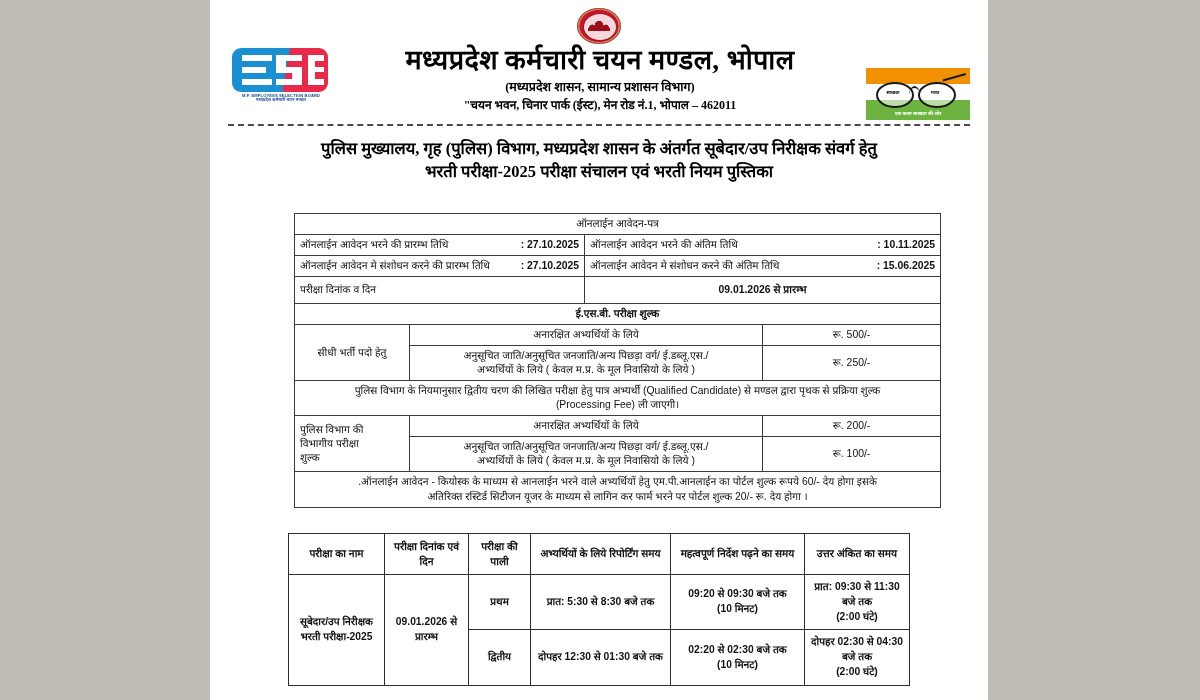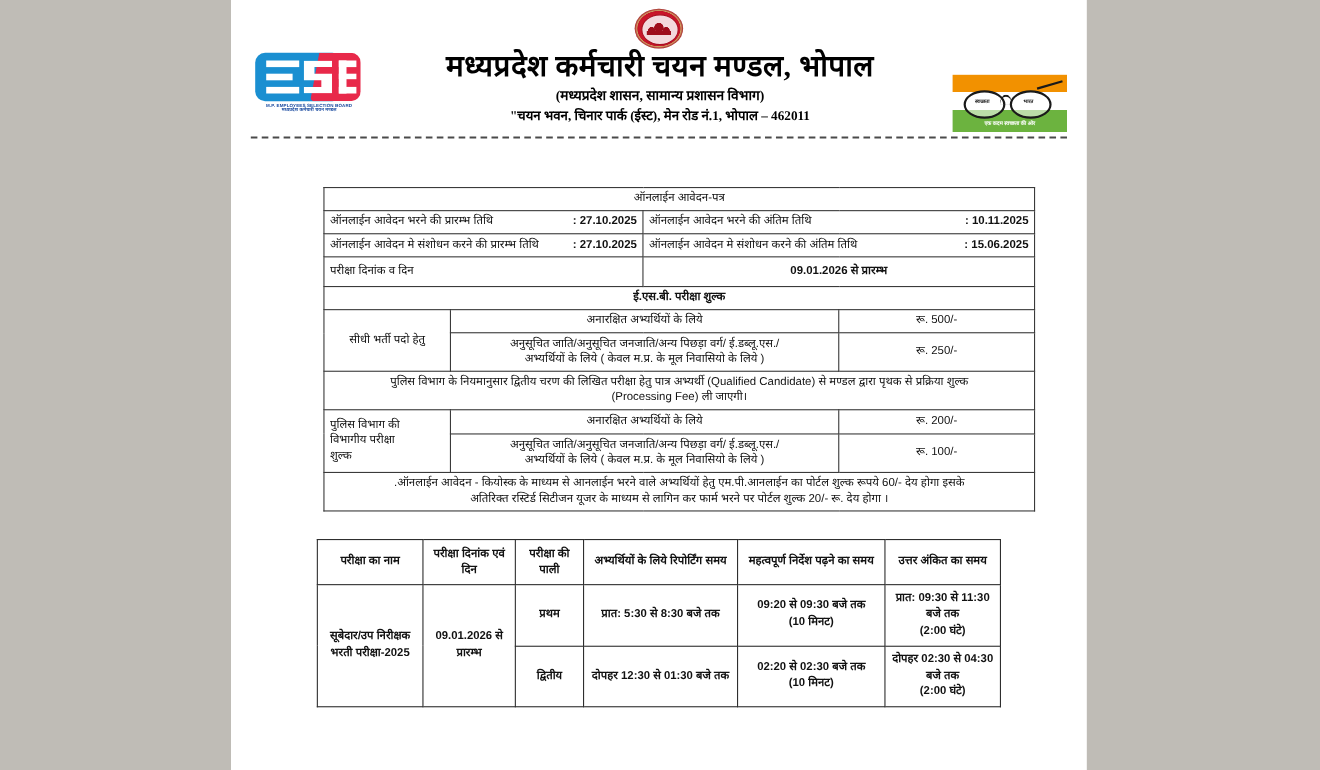--- a/index.html
+++ b/index.html
@@ -217,21 +217,21 @@
     text-align: center;
     font-family: "Liberation Serif", "DejaVu Serif", serif;
     font-size: 16.5px;
     font-weight: bold;
     line-height: 1.42;
     margin-top: 11px;
     padding: 0 6px;
   }
 
   
-  .tbl-wrap { margin-top: 28px; padding: 16px 66px; }
+  .tbl-wrap { margin-top: 13px; padding: 16px 66px; }
   table.doc {
     border-collapse: collapse;
     width: 100%;
     table-layout: fixed;
     font-family: "Liberation Sans", "DejaVu Sans", sans-serif;
   }
   table.doc td {
     border: 1px solid #3a3a3a;
     padding: 3px 5px;
     font-size: 10.4px;
@@ -328,20 +328,24 @@
         <div class="sw-word-l">स्वच्छता</div>
         <div class="sw-word-r">भारत</div>
         <div class="sw-tag">एक कदम स्वच्छता की ओर</div>
       </div>
 
     </div>
 
     <hr class="rule-dashed">
 
 
+    <div class="doc-heading">
+      <div>पुलिस मुख्यालय, गृह (पुलिस) विभाग, मध्यप्रदेश शासन के अंतर्गत सूबेदार/उप निरीक्षक संवर्ग हेतु</div>
+      <div>भरती परीक्षा-2025 परीक्षा संचालन एवं भरती नियम पुस्तिका</div>
+    </div>
 
     <div class="tbl-wrap">
       <table class="doc">
         <colgroup>
           <col style="width:115px">
           <col style="width:175px">
           <col style="width:178px">
           <col style="width:178px">
         </colgroup>
         <tbody>

